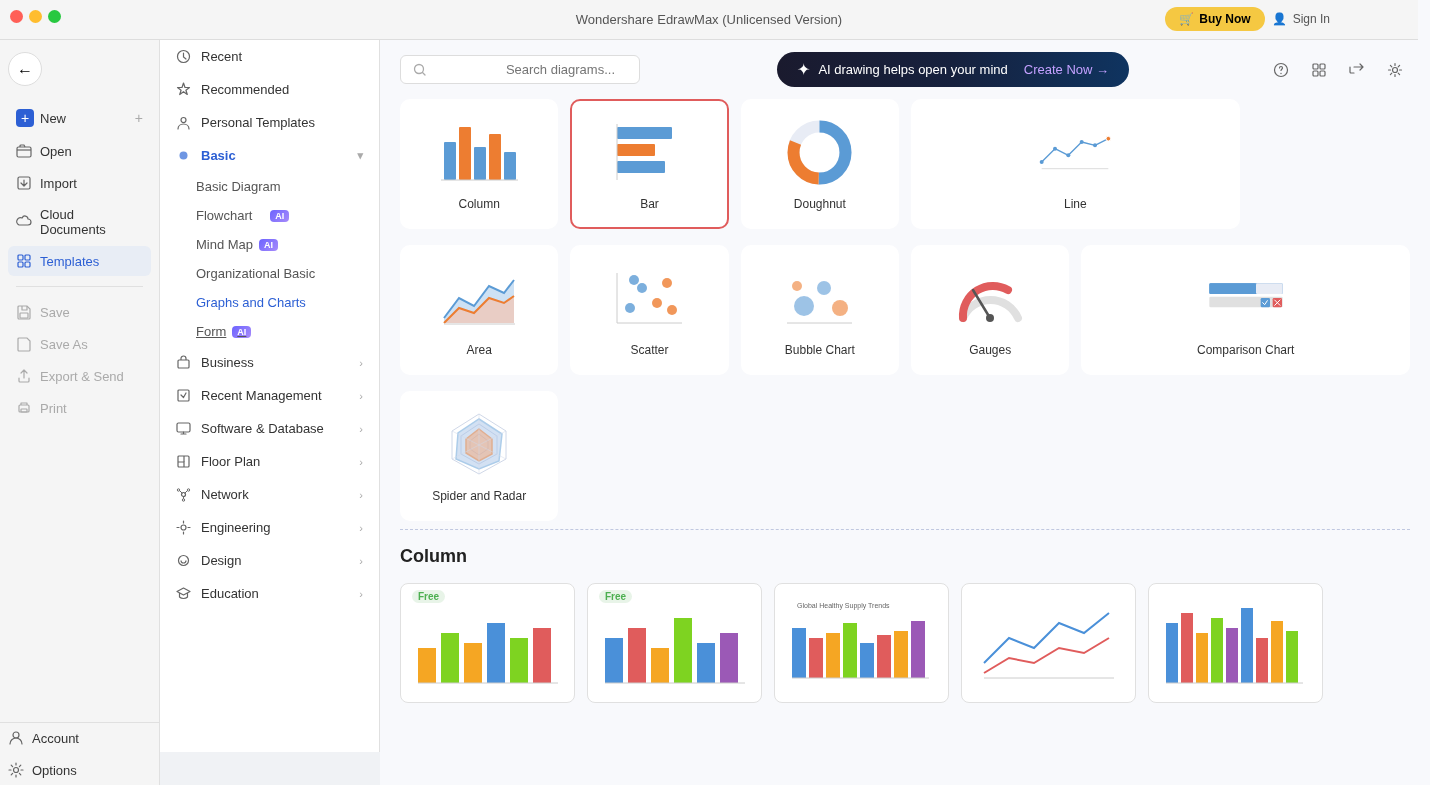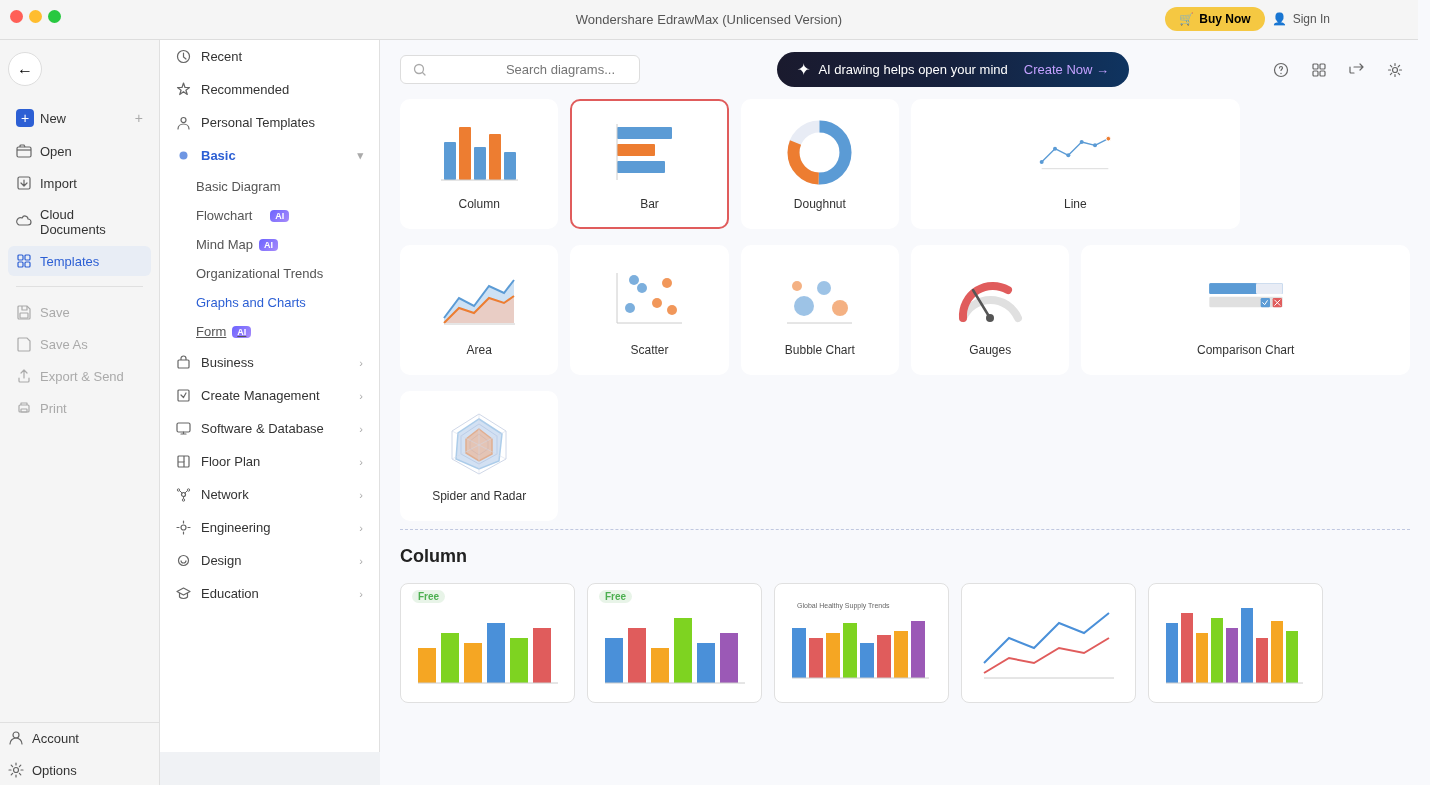--- a/index.html
+++ b/index.html
@@ -237,21 +237,21 @@
   </div>
   <div class="sub-item"><span>Basic Diagram</span></div>
   <div class="sub-item" style="display:flex;align-items:center;gap:18px;">
       <span>Flowchart</span>
       <span class="ai-badge">AI</span>
     </div>
   <div class="sub-item" style="display:flex;align-items:center;gap:6px;">
       <span>Mind Map</span>
       <span class="ai-badge">AI</span>
     </div>
-  <div class="sub-item"><span>Organizational Trends</span></div>
+  <div class="sub-item"><span>Organizational Basic</span></div>
   <div class="sub-item active"><span>Graphs and Charts</span></div>
   <div class="sub-item" style="display:flex;align-items:center;gap:6px;text-decoration:underline;">
       <span>Form</span>
       <span class="ai-badge">AI</span>
     </div>
 
   <div class="panel-nav-item">
     <div class="left">
       <svg width="15" height="15" viewBox="0 0 15 15" fill="none">
           <rect x="2" y="5" width="11" height="8" rx="1" stroke="#666" stroke-width="1.2"></rect>
@@ -260,21 +260,21 @@
       <span>Business</span>
     </div>
     <span class="chevron">›</span>
   </div>
   <div class="panel-nav-item">
     <div class="left">
       <svg width="15" height="15" viewBox="0 0 15 15" fill="none">
           <rect x="2" y="2" width="11" height="11" rx="1" stroke="#666" stroke-width="1.2"></rect>
           <path d="M5 7l2.5 2.5L10 5" stroke="#666" stroke-width="1.2" stroke-linecap="round" stroke-linejoin="round"></path>
         </svg>
-      <span>Create Management</span>
+      <span>Recent Management</span>
     </div>
     <span class="chevron">›</span>
   </div>
   <div class="panel-nav-item">
     <div class="left">
       <svg width="15" height="15" viewBox="0 0 15 15" fill="none">
           <rect x="1" y="2" width="13" height="9" rx="1.5" stroke="#666" stroke-width="1.2"></rect>
           <path d="M5 13h5M7.5 11v2" stroke="#666" stroke-width="1.2" stroke-linecap="round"></path>
         </svg>
       <span>Software &amp; Database</span>

